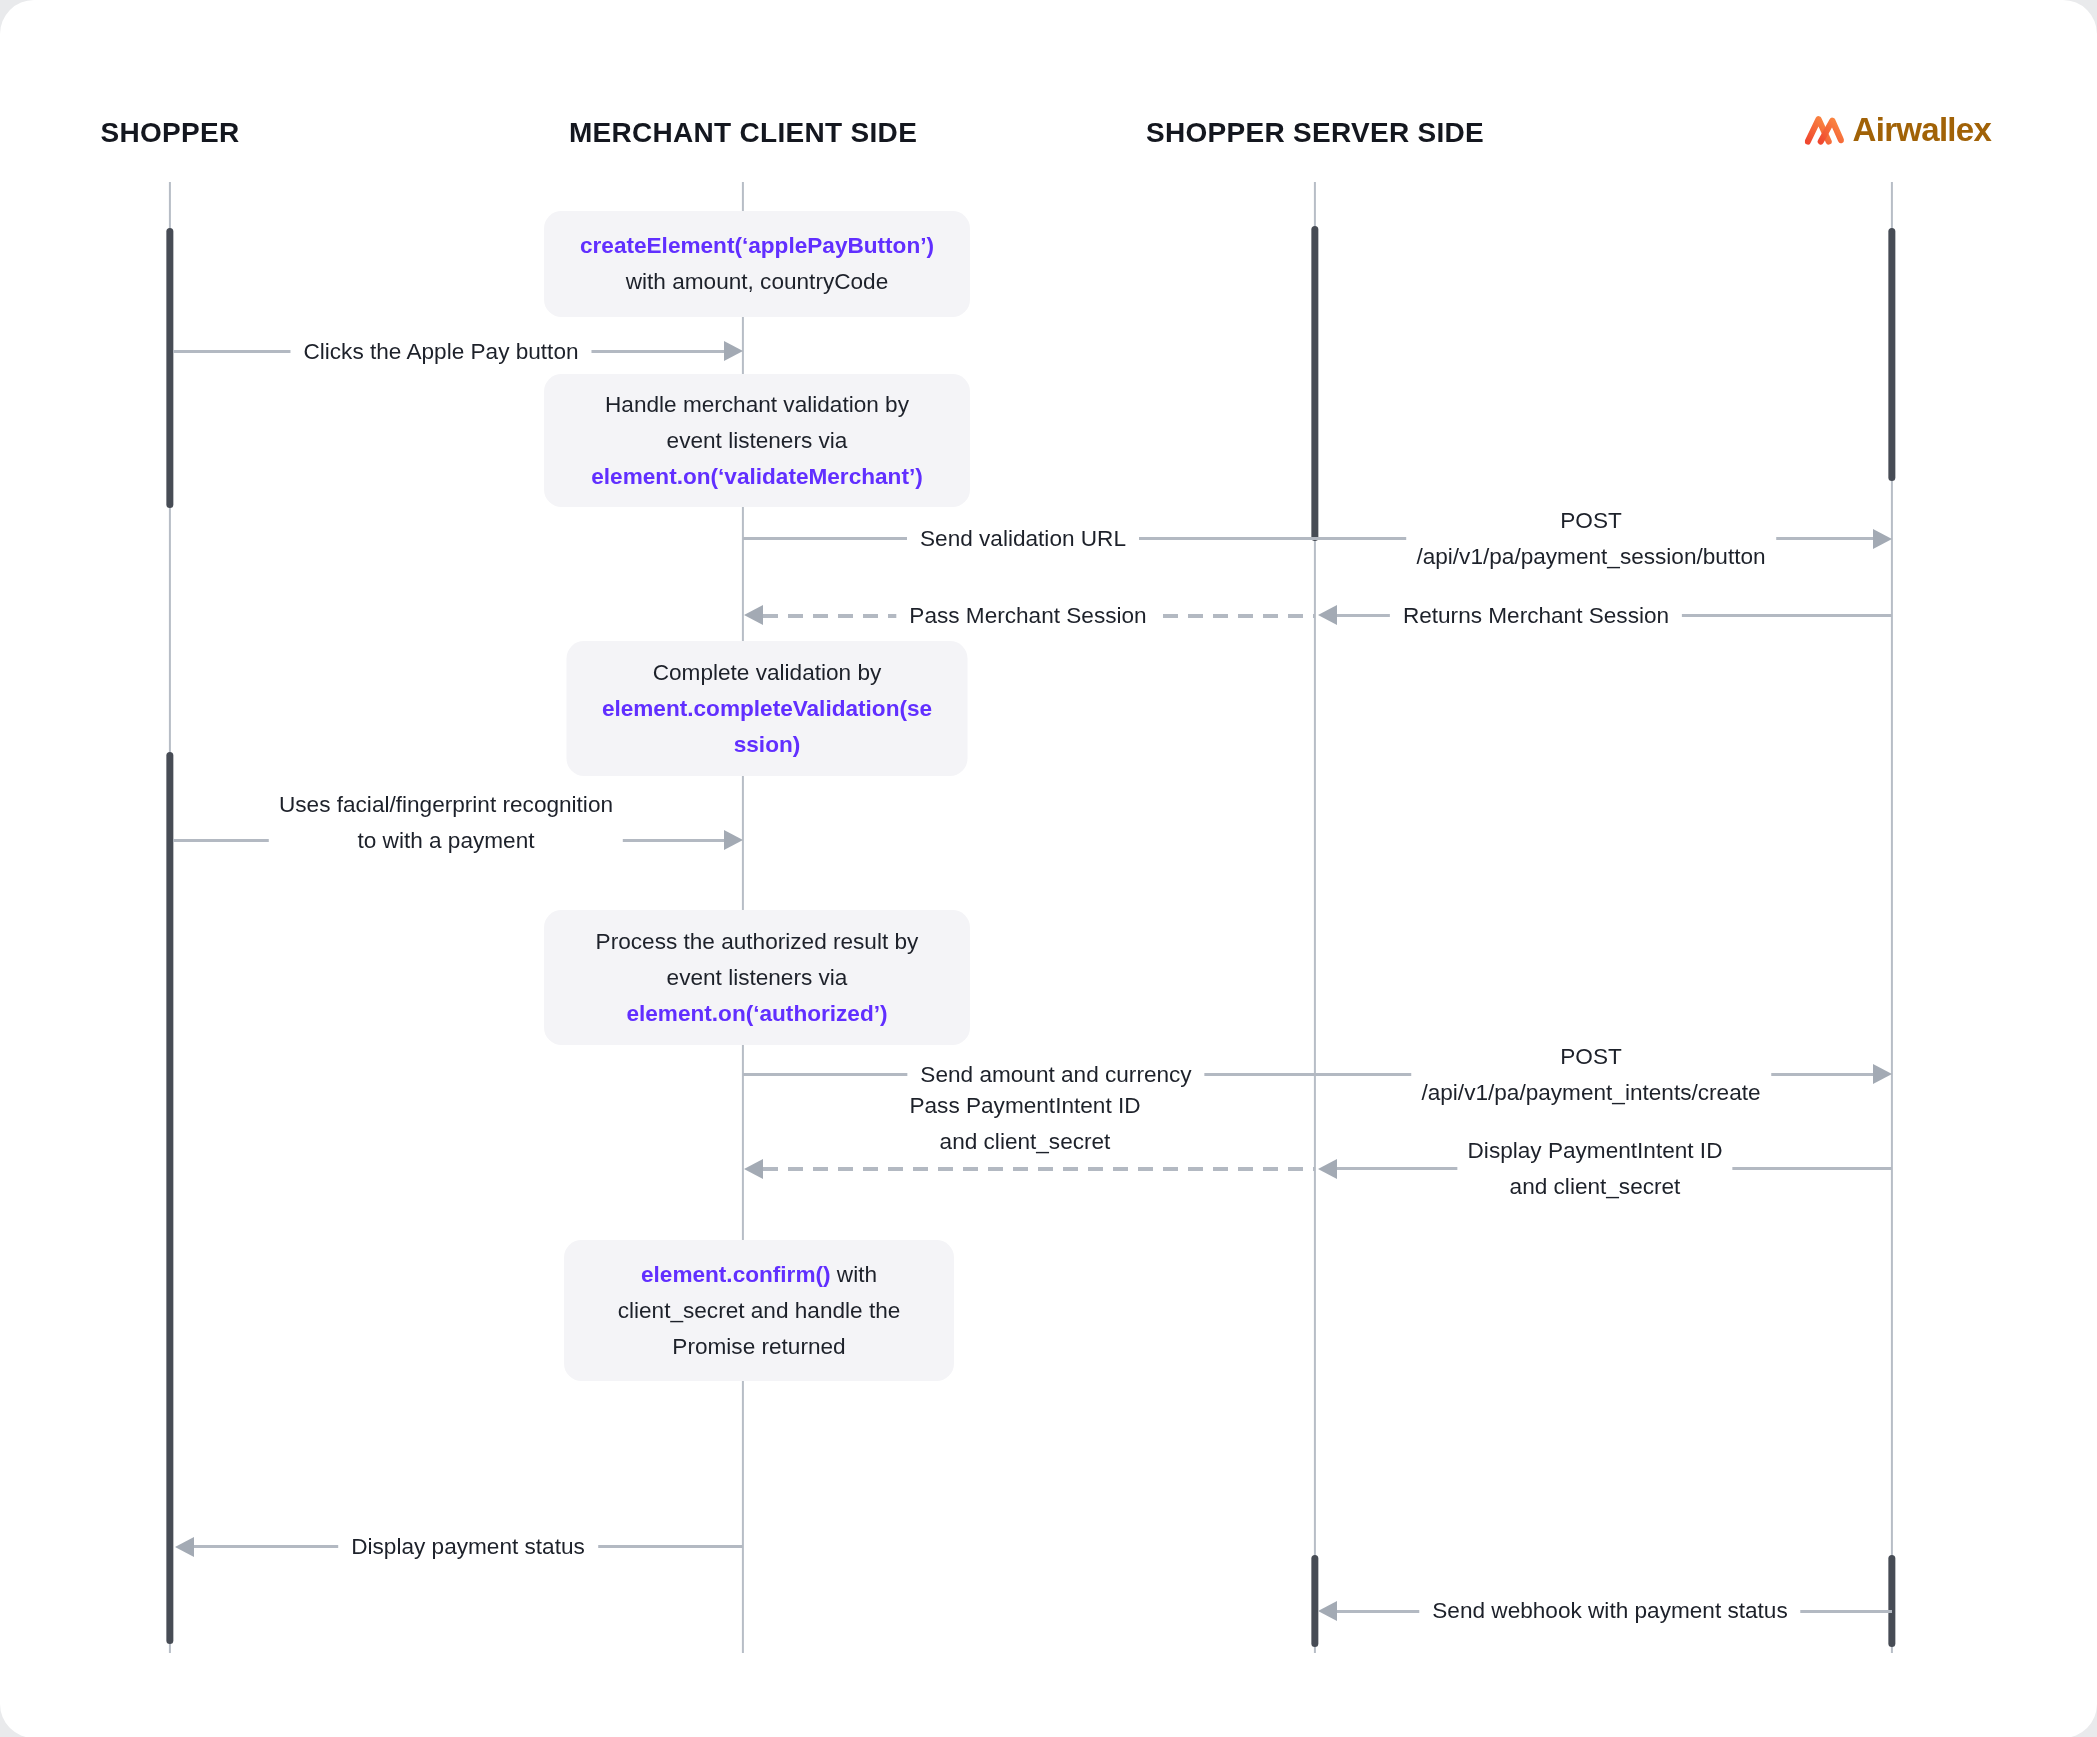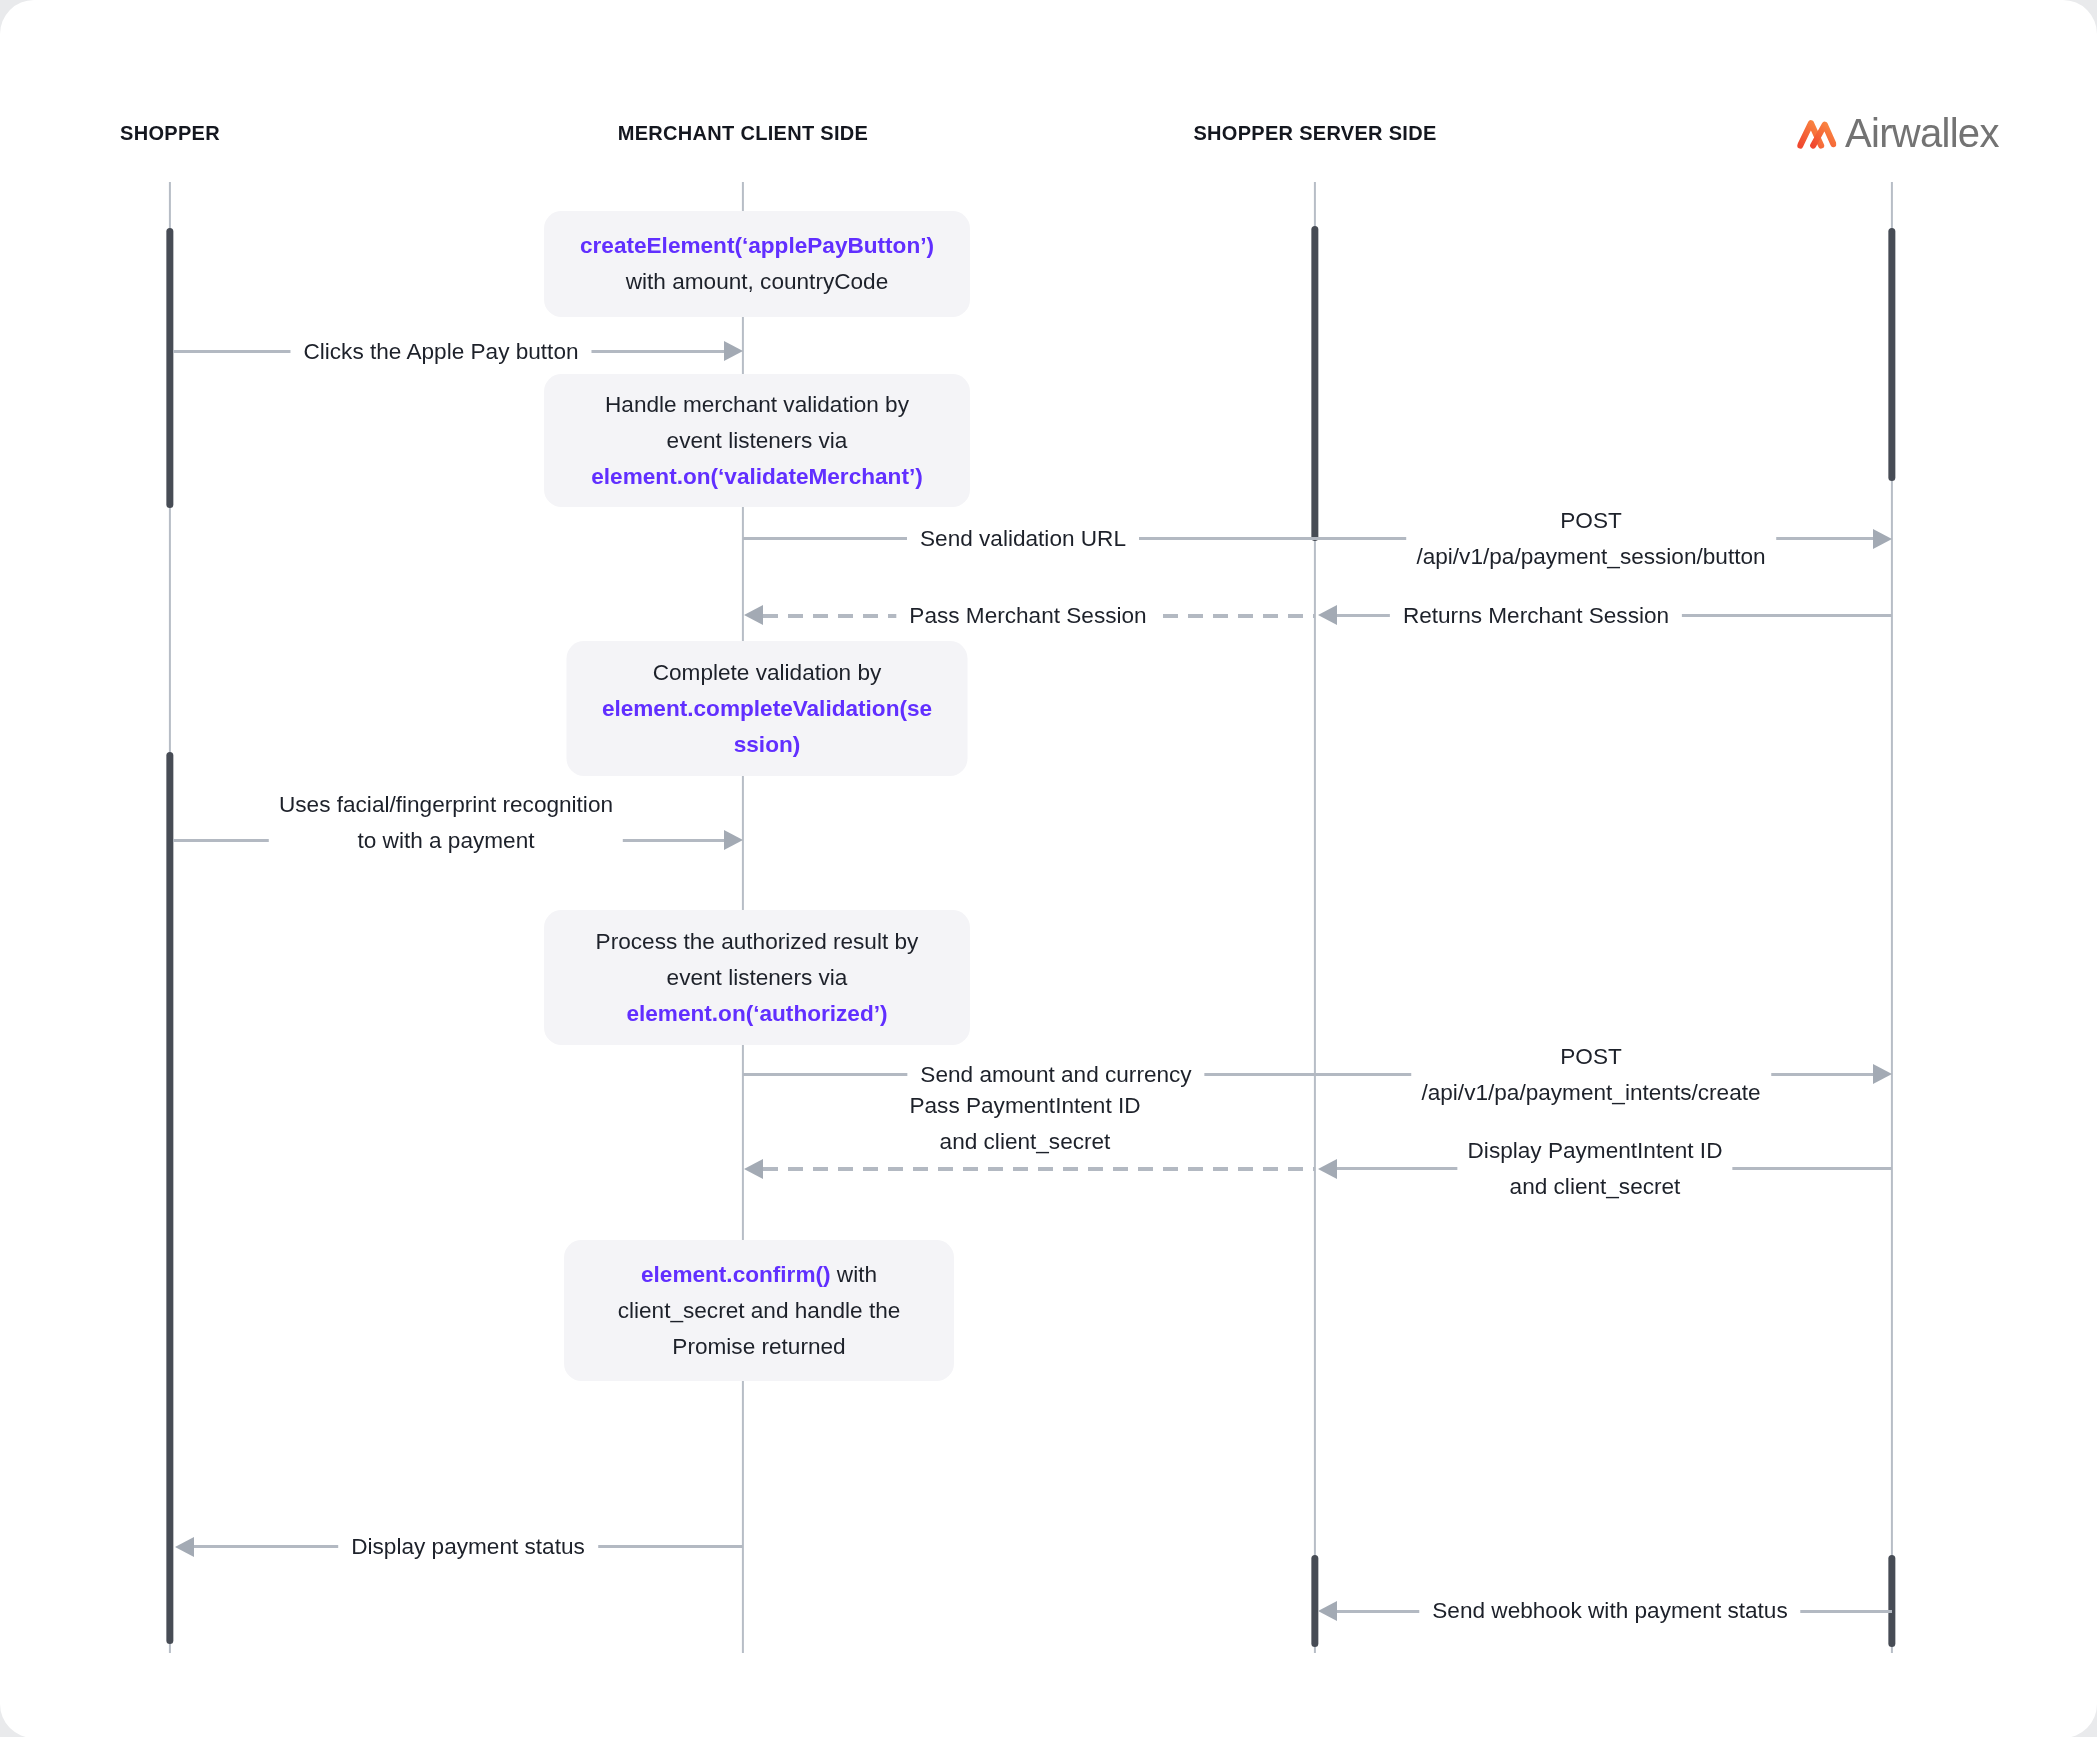--- a/index.html
+++ b/index.html
@@ -5,26 +5,26 @@
   html,body{margin:0;padding:0;}
   body{
     width:2097px;height:1738px;position:relative;overflow:hidden;
     background:#E9EAEC;
     font-family:"Liberation Sans", sans-serif;
   }
   .canvas{position:absolute;inset:0;background:#FFFFFF;border-radius:34px;}
   
   .hdr{
     position:absolute;top:117px;transform:translateX(-50%);
-    font-weight:700;font-size:20px;line-height:32px;color:#14171F;
+    font-weight:700;font-size:28px;line-height:32px;color:#14171F;
     letter-spacing:0.3px;white-space:nowrap;
   }
   .brand{position:absolute;top:111px;left:1898px;transform:translateX(-50%);
     display:flex;align-items:center;gap:8.7px;}
-  .brand-text{font-weight:400;font-size:40px;color:#737373;letter-spacing:-0.7px;}
+  .brand-text{font-weight:700;font-size:33px;color:#a16207;letter-spacing:-0.7px;}
   
   .lifeline{position:absolute;top:182px;height:1471px;width:2.2px;background:#B7BDC6;
     transform:translateX(-50%);z-index:1;}
   .bar{position:absolute;width:7.3px;border-radius:4.4px;background:#474C55;
     transform:translateX(-50%);z-index:2;}
   
   .mline{position:absolute;height:2.9px;background:#B3B9C2;z-index:3;}
   .mline.dashed{height:3.6px;background:repeating-linear-gradient(90deg,#B3B9C2 0 14.6px,transparent 14.6px 25px);}
   .head-r{position:absolute;width:0;height:0;z-index:3;
     border-top:10.2px solid transparent;border-bottom:10.2px solid transparent;

